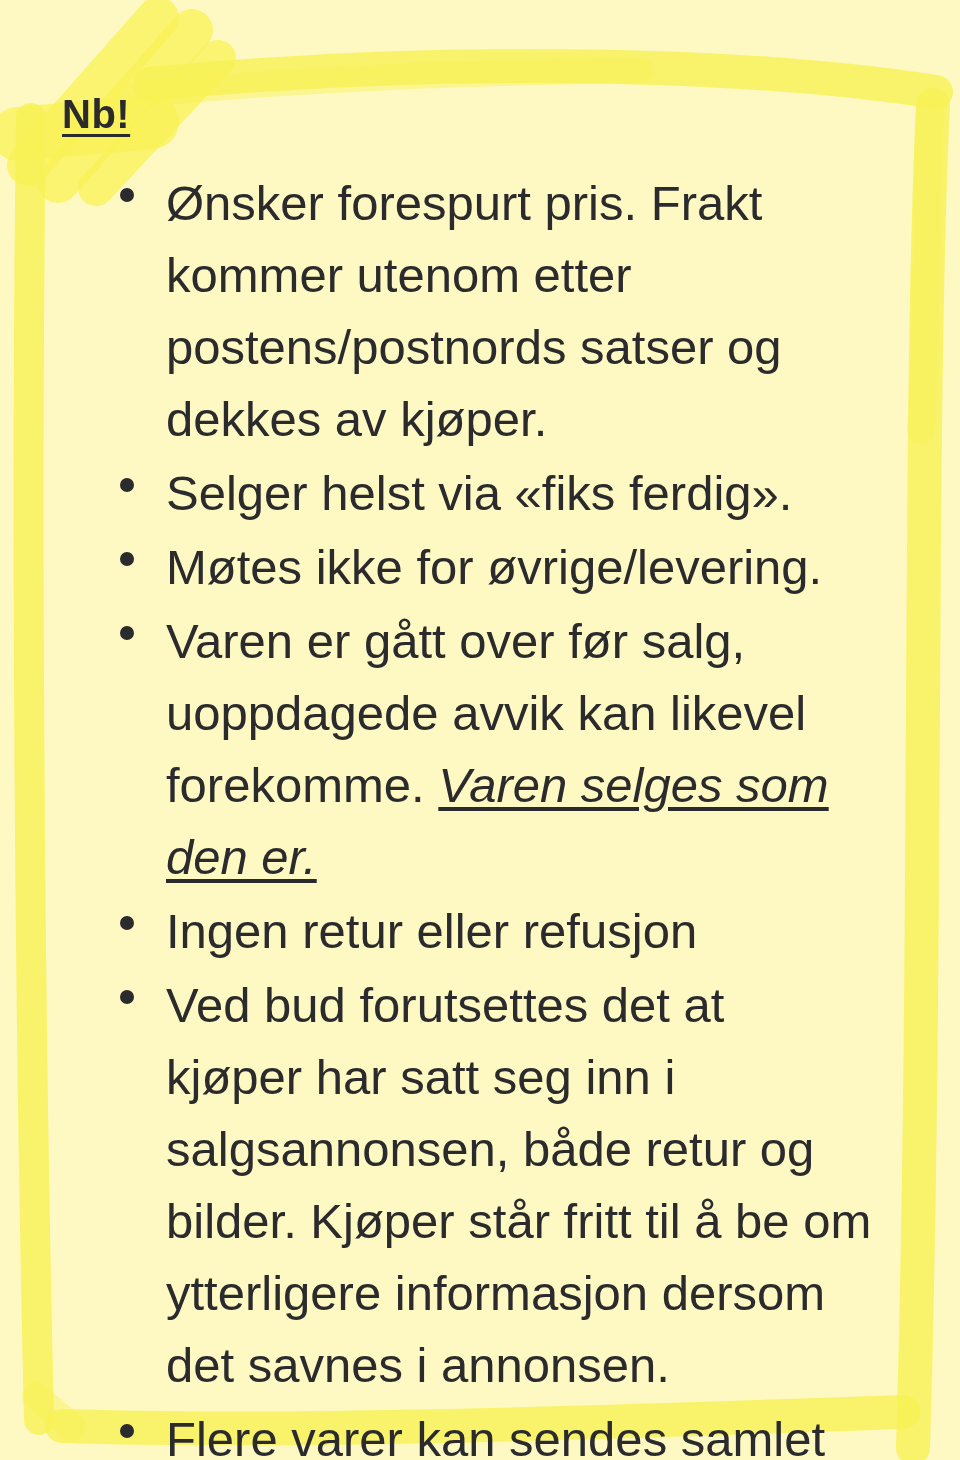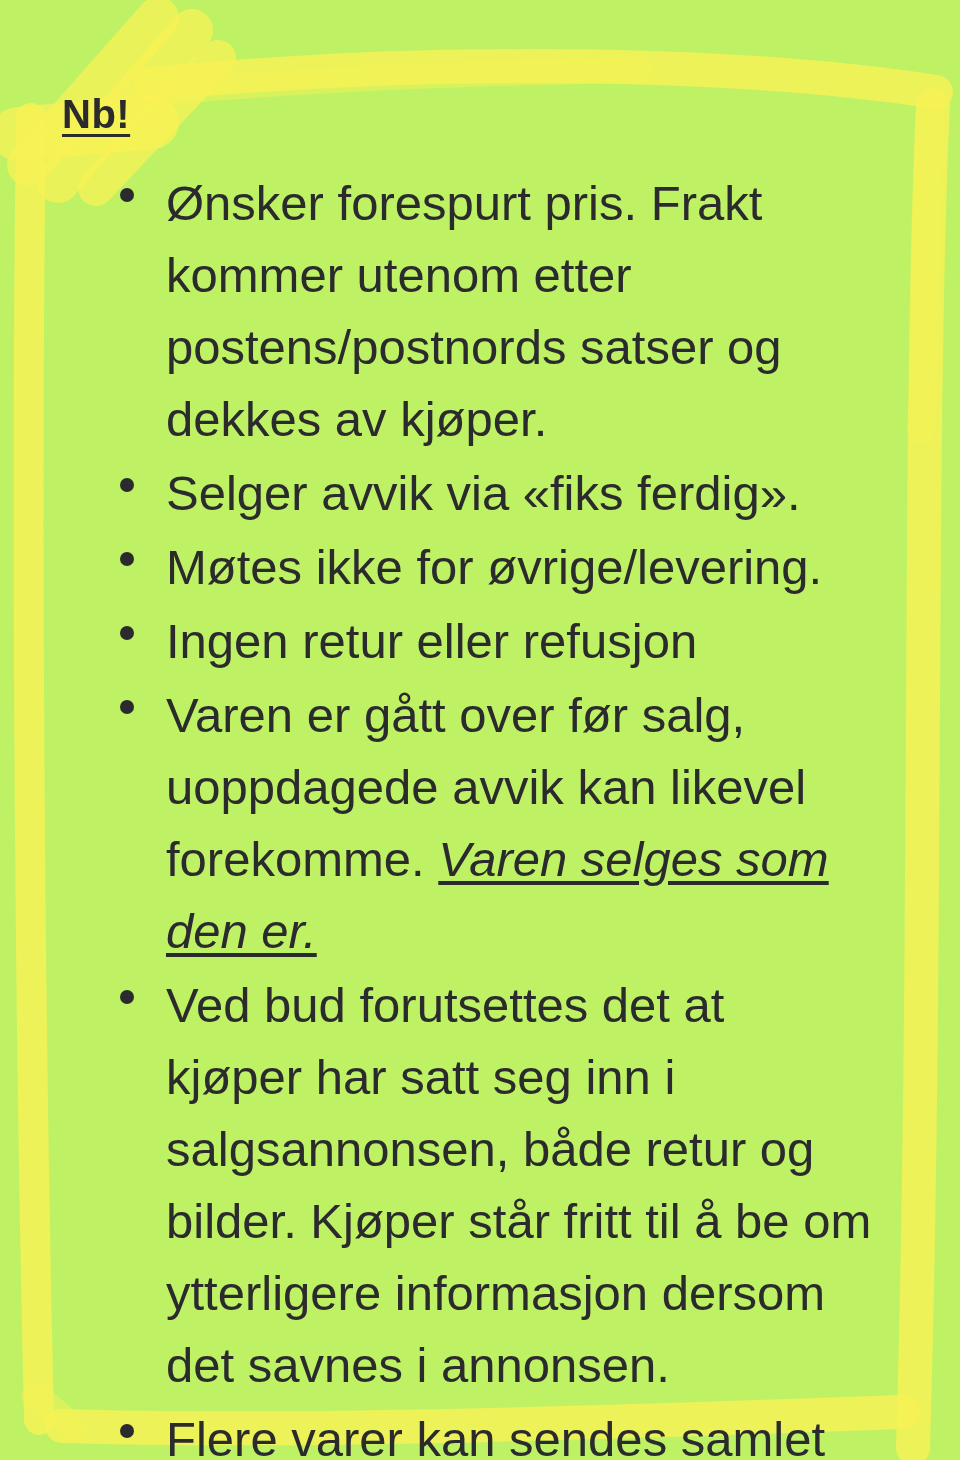--- a/index.html
+++ b/index.html
@@ -4,21 +4,21 @@
 <style>
   html, body {
     margin: 0;
     padding: 0;
     background: #ffffff;
   }
   .page {
     position: relative;
     width: 960px;
     height: 1460px;
-    background: #bef264;
+    background: #fef9c3;
     overflow: hidden;
     font-family: "Liberation Sans", sans-serif;
     color: #2b2b2d;
   }
   .highlighter {
     position: absolute;
     inset: 0;
     z-index: 0;
     pointer-events: none;
   }
@@ -93,30 +93,30 @@
   </svg>
 
   <div class="content">
     <h1 class="note-heading">Nb!</h1>
 
     <ul class="terms-list">
       <li>
         <span>Ønsker forespurt pris. Frakt kommer utenom etter postens/postnords satser og dekkes av kjøper.</span>
       </li>
       <li>
-        <span>Selger avvik via «fiks ferdig».</span>
+        <span>Selger helst via «fiks ferdig».</span>
       </li>
       <li>
         <span>Møtes ikke for øvrige/levering.</span>
       </li>
       <li>
-        <span>Ingen retur eller refusjon</span>
+        <span>Varen er gått over før salg, uoppdagede avvik kan likevel forekomme. </span><span class="em-underline">Varen selges som den er.</span>
       </li>
       <li>
-        <span>Varen er gått over før salg, uoppdagede avvik kan likevel forekomme. </span><span class="em-underline">Varen selges som den er.</span>
+        <span>Ingen retur eller refusjon</span>
       </li>
       <li>
         <span>Ved bud forutsettes det at kjøper har satt seg inn i salgsannonsen, både retur og bilder. Kjøper står fritt til å be om ytterligere informasjon dersom det savnes i annonsen.</span>
       </li>
       <li>
         <span>Flere varer kan sendes samlet etter avtale. (Holder ut øvrige annonser)</span>
       </li>
     </ul>
   </div>
 

